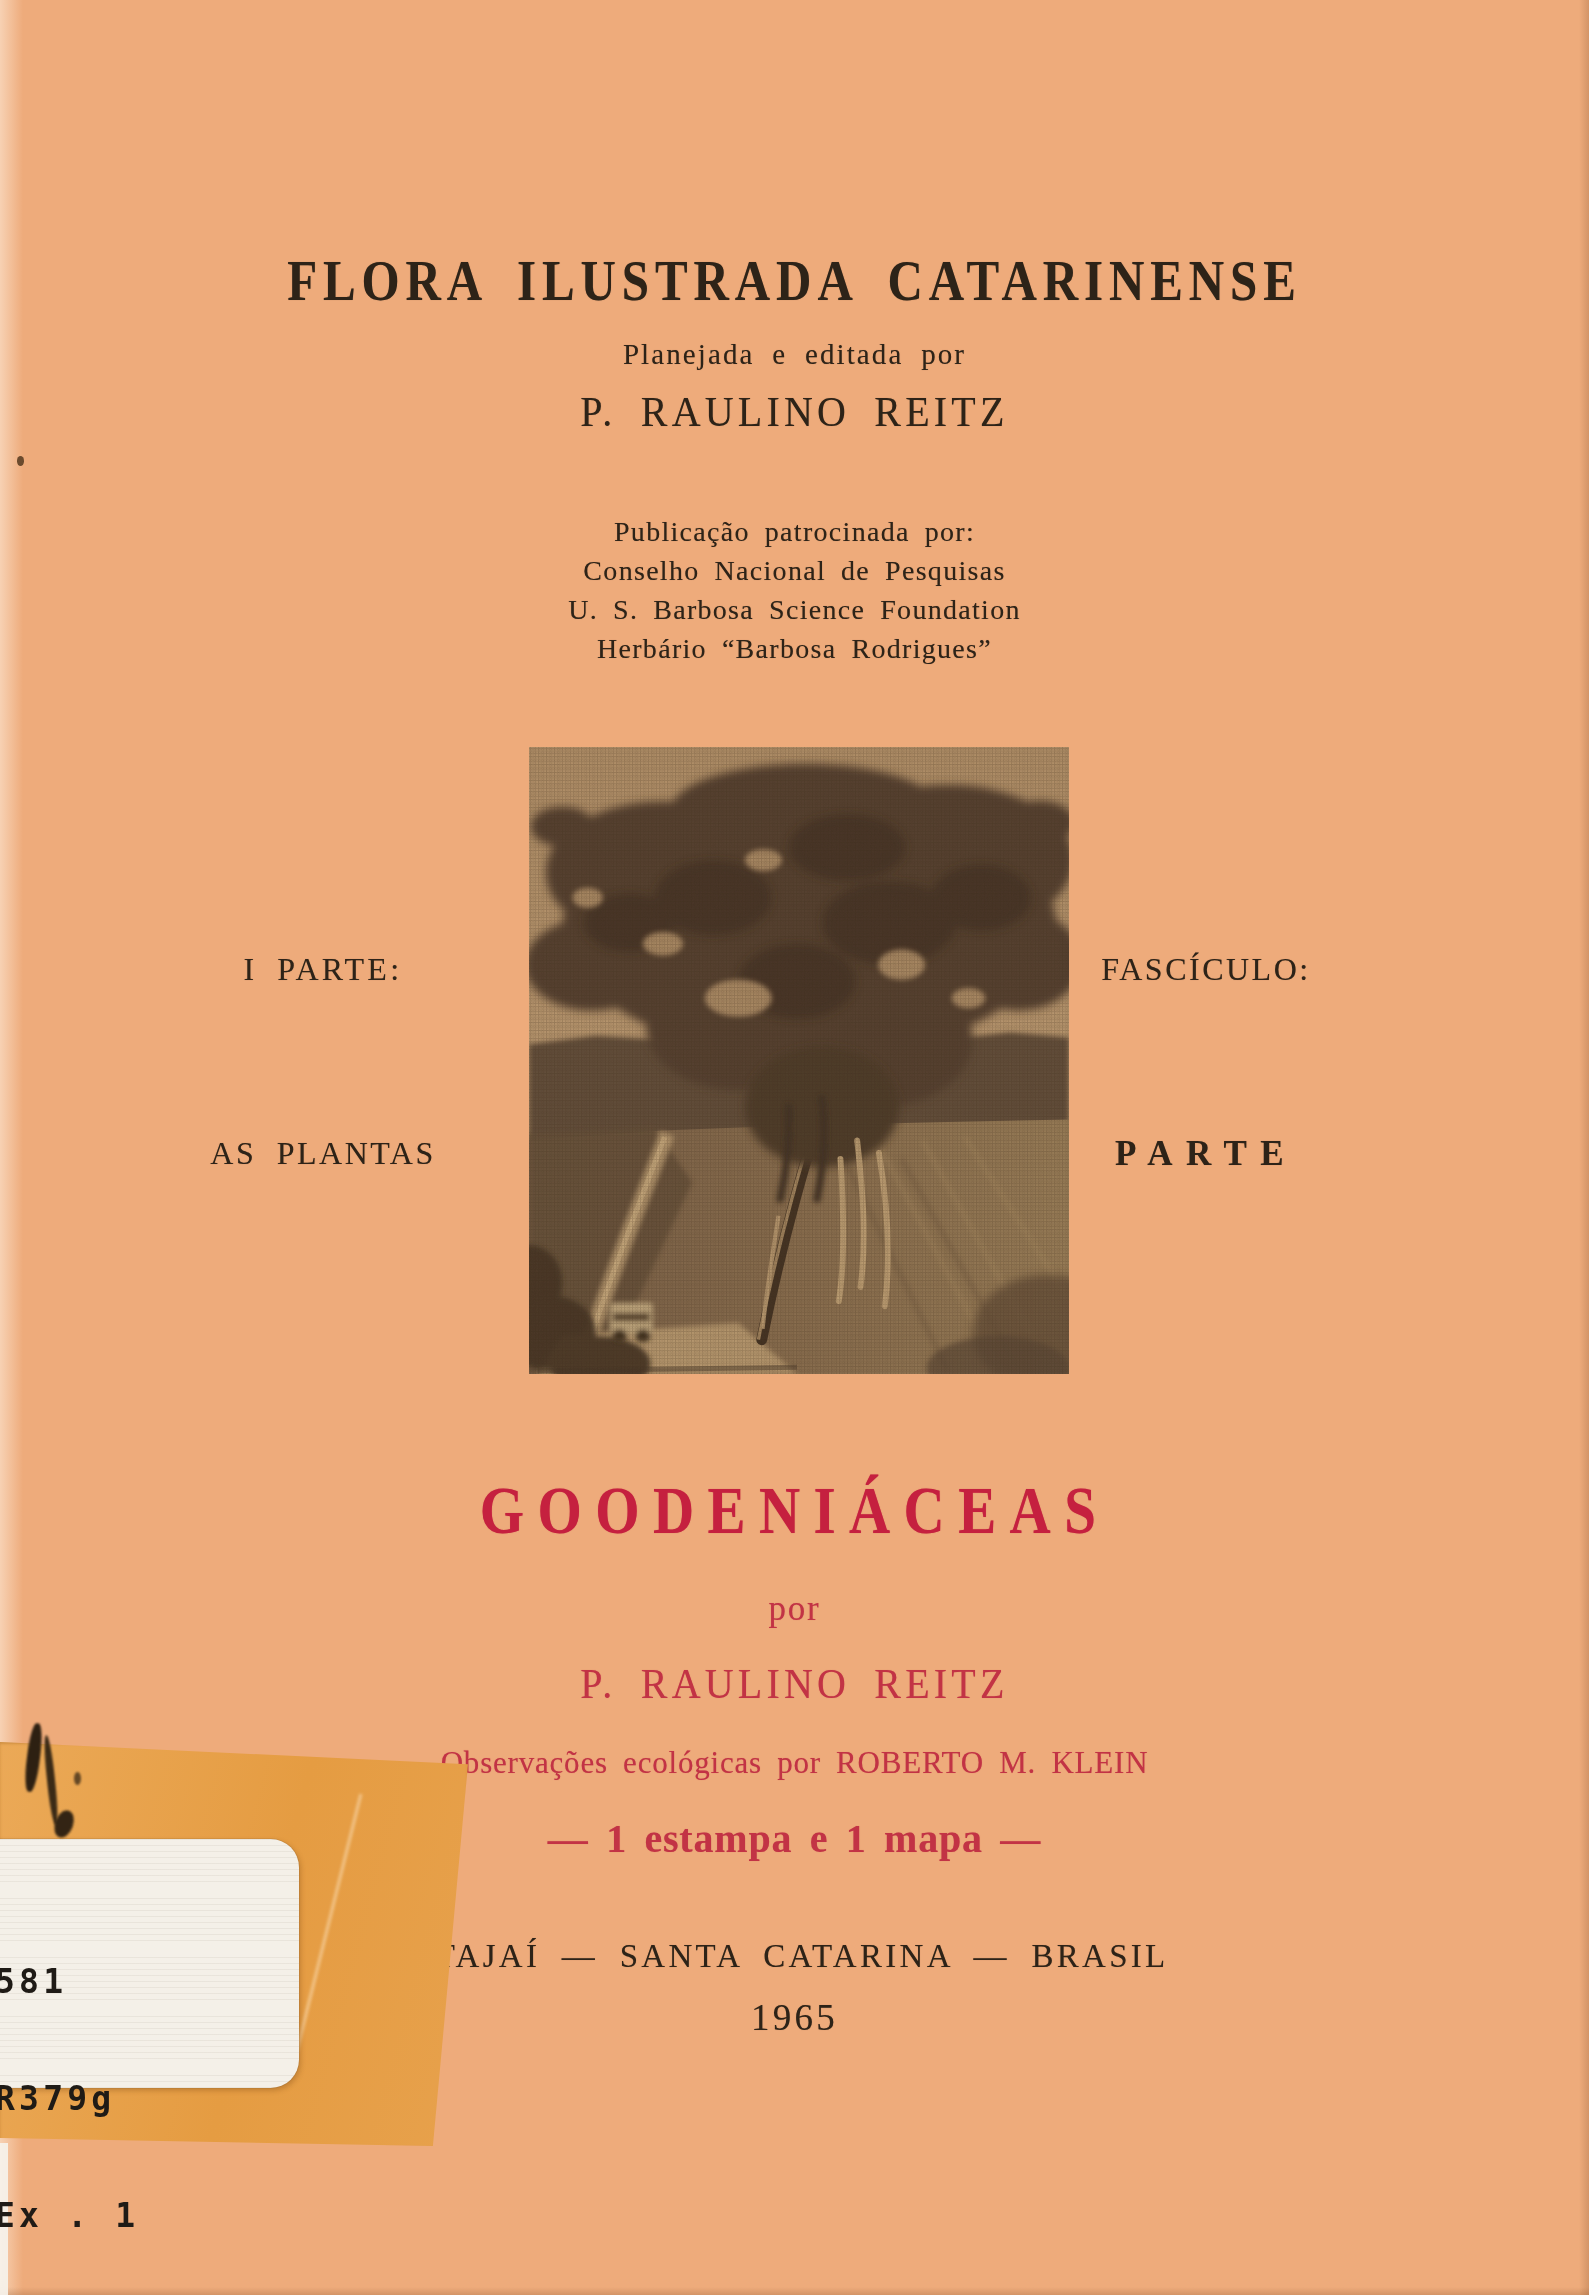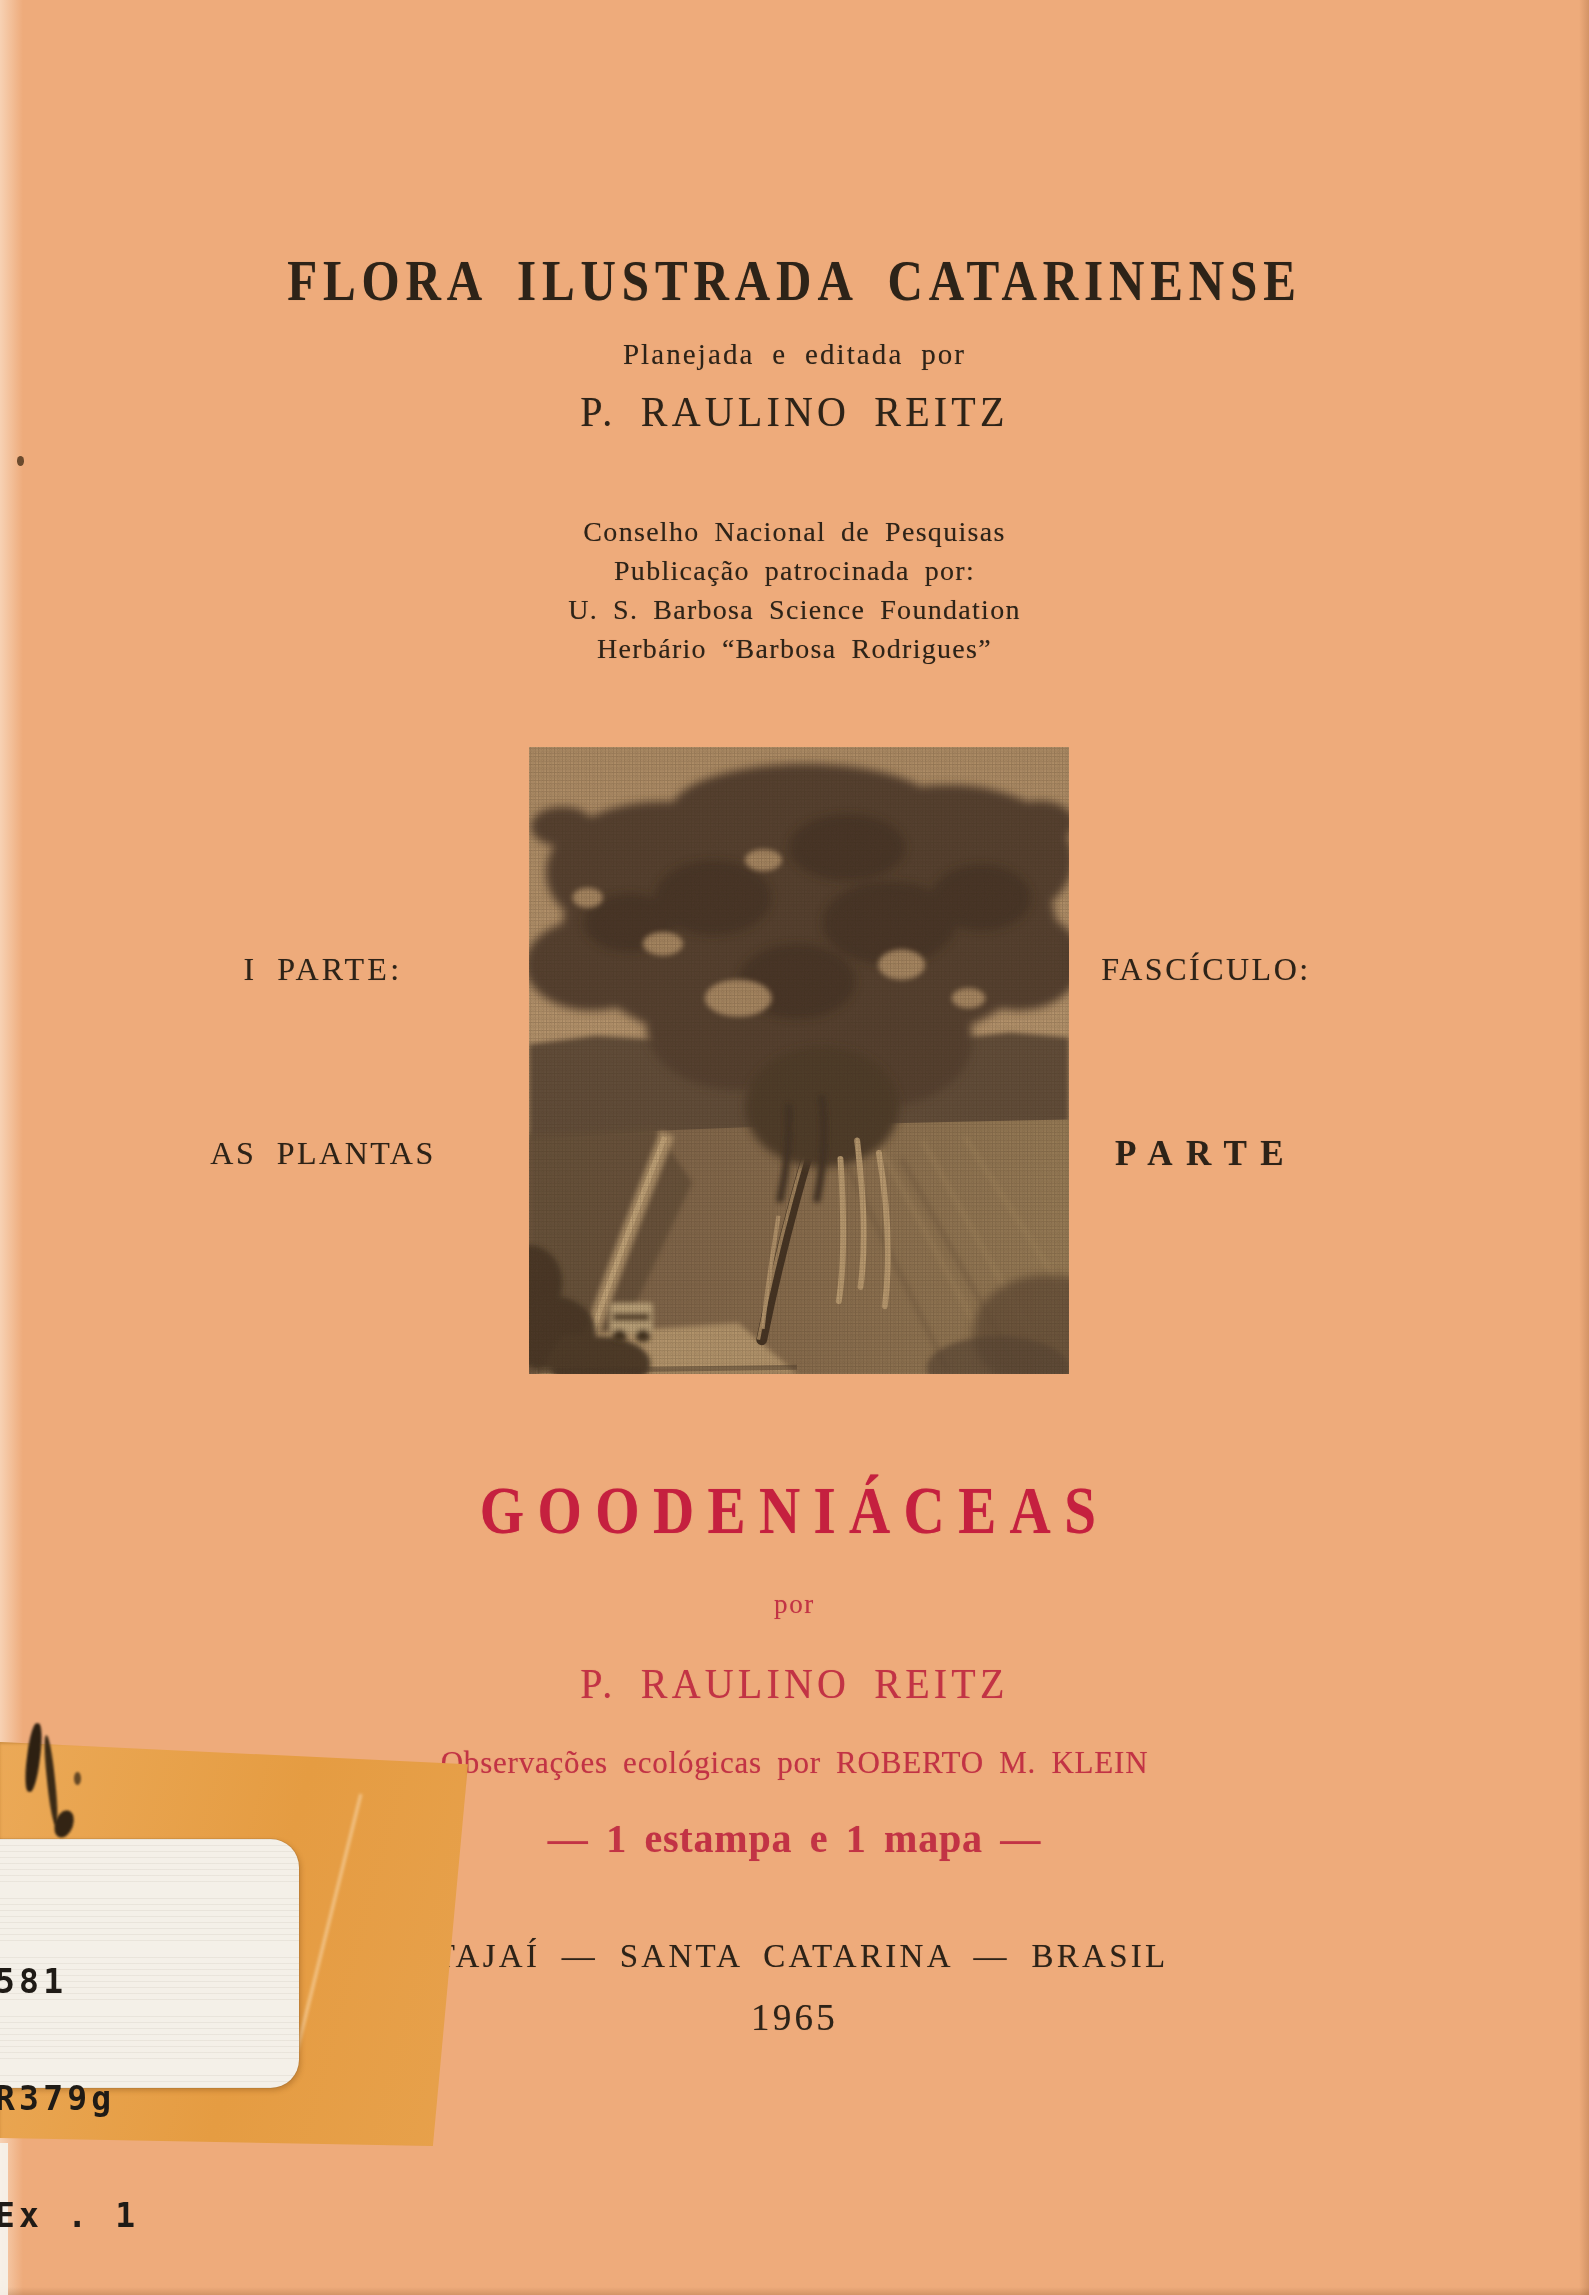--- a/index.html
+++ b/index.html
@@ -38,21 +38,21 @@
   .side-label{position:absolute;color:#2d2318;text-shadow:0 0 0.8px rgba(45,33,20,.35);white-space:nowrap;}
   .part-label{left:117px;top:951px;width:412px;text-align:center;font-size:32px;letter-spacing:3.3px;word-spacing:8.4px;}
   .part-value{left:117px;top:1135px;width:412px;text-align:center;font-size:32px;letter-spacing:2.5px;word-spacing:10px;}
   .fascicle-label{left:1068px;top:951px;width:276px;text-align:center;font-size:32px;letter-spacing:2.5px;}
   .fascicle-value{left:1068px;top:1134px;width:276px;text-align:center;font-size:35px;font-weight:bold;letter-spacing:13.4px;}
 
   .family-title{top:1472px;font-size:57px;font-weight:bold;letter-spacing:13.4px;color:#c5203f;
     text-shadow:0 0 0.8px rgba(178,24,52,.45);}
   .family-title .inner{transform:scaleY(1.18);transform-origin:center top;}
   .red{color:#c23345;text-shadow:0 0 0.8px rgba(178,36,56,.4);}
-  .byline{top:1589px;font-size:27px;letter-spacing:1.7px;}
+  .byline{top:1589px;font-size:35px;letter-spacing:1.7px;}
   .author-name{top:1658px;font-size:40px;letter-spacing:4.2px;word-spacing:10px;}
   .author-name .inner{transform:scaleY(1.08);transform-origin:center top;}
   .ecology-credit{top:1745px;font-size:31px;letter-spacing:0.8px;word-spacing:6.7px;}
   .plates-note{top:1815px;font-size:40px;font-weight:bold;letter-spacing:0.8px;word-spacing:6.7px;}
 
   .imprint-line{top:1937px;font-size:33px;letter-spacing:3.3px;word-spacing:10px;}
   .imprint-line .inner{transform:scaleY(1.05);transform-origin:center top;}
   .year{top:1996px;font-size:37px;letter-spacing:3.3px;}
 
   
@@ -106,22 +106,22 @@
 
   <div class="ctext series-title">
     <span class="inner">FLORA ILUSTRADA CATARINENSE</span>
   </div>
   <div class="ctext edition-credit">Planejada e editada por</div>
   <div class="ctext series-editor">
     <span class="inner">P. RAULINO REITZ</span>
   </div>
 
   <div class="ctext sponsor-block">
+    <div>Publicação patrocinada por:</div>
     <div>Conselho Nacional de Pesquisas</div>
-    <div>Publicação patrocinada por:</div>
     <div>U. S. Barbosa Science Foundation</div>
     <div>Herbário “Barbosa Rodrigues”</div>
   </div>
 
   <div class="side-label part-label">I PARTE:</div>
   <div class="side-label part-value">AS PLANTAS</div>
   <div class="side-label fascicle-label">FASCÍCULO:</div>
   <div class="side-label fascicle-value">PARTE</div>
 
   <div class="photo">

